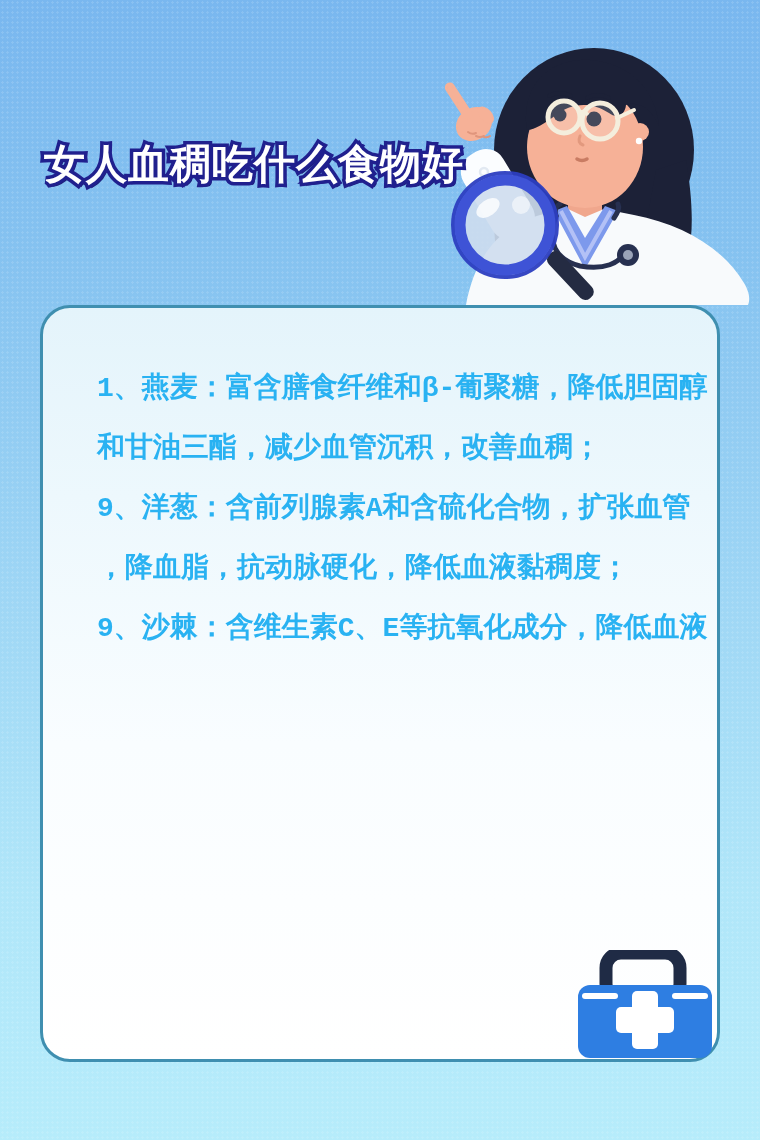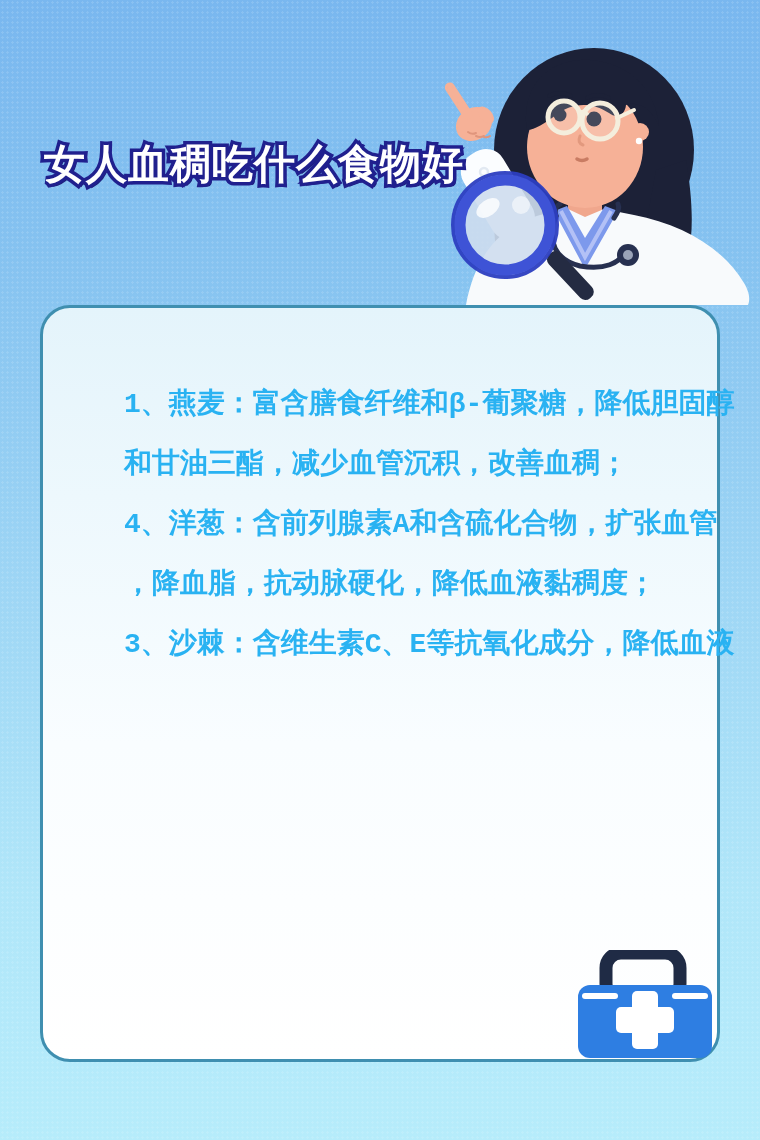--- a/index.html
+++ b/index.html
@@ -24,21 +24,21 @@
   }
   .title .fill{position:relative;color:#ffffff;}
   
   .illustration{position:absolute;left:428px;top:20px;z-index:2;}
   
   .card{
     position:absolute;left:40px;top:305px;width:680px;height:757px;box-sizing:border-box;
     border:3px solid #3f8fb0;border-radius:30px;z-index:4;
     background:linear-gradient(180deg,#e4f4fb 0%,#edf8fd 25%,#f9fdff 58%,#ffffff 100%);
   }
-  .food-list{position:absolute;left:54px;top:67px;margin-left:27px;}
+  .food-list{position:absolute;left:54px;top:51px;}
   .food-line{
     white-space:nowrap;font-size:28px;line-height:60px;font-weight:600;
     color:#29b2f2;letter-spacing:0;
   }
   
   .kit{position:absolute;left:575px;top:950px;z-index:5;}
 </style>
 </head>
 <body>
 
@@ -111,25 +111,25 @@
     </g>
   </svg>
 
   <main class="card">
     <div class="food-list">
       <section>
         <div class="food-line">1、燕麦：富含膳食纤维和β-葡聚糖，降低胆固醇</div>
         <div class="food-line">和甘油三酯，减少血管沉积，改善血稠；</div>
       </section>
       <section>
-        <div class="food-line">4、洋葱：含前列腺素A和含硫化合物，扩张血管</div>
+        <div class="food-line">9、洋葱：含前列腺素A和含硫化合物，扩张血管</div>
         <div class="food-line">，降血脂，抗动脉硬化，降低血液黏稠度；</div>
       </section>
       <section>
-        <div class="food-line">3、沙棘：含维生素C、E等抗氧化成分，降低血液</div>
+        <div class="food-line">9、沙棘：含维生素C、E等抗氧化成分，降低血液</div>
       </section>
     </div>
   </main>
 
   <svg class="kit" width="142" height="112" viewBox="0 0 142 112" aria-hidden="true">
     <rect x="31" y="3" width="74" height="46" rx="15" fill="none" stroke="#1f2b45" stroke-width="13"></rect>
     <rect x="3" y="35" width="134" height="73" rx="12" fill="#2e7ee2"></rect>
     <rect x="7" y="43" width="36" height="6" rx="3" fill="#ffffff"></rect>
     <rect x="97" y="43" width="36" height="6" rx="3" fill="#ffffff"></rect>
     <rect x="57" y="41" width="26" height="58" rx="5" fill="#ffffff"></rect>

